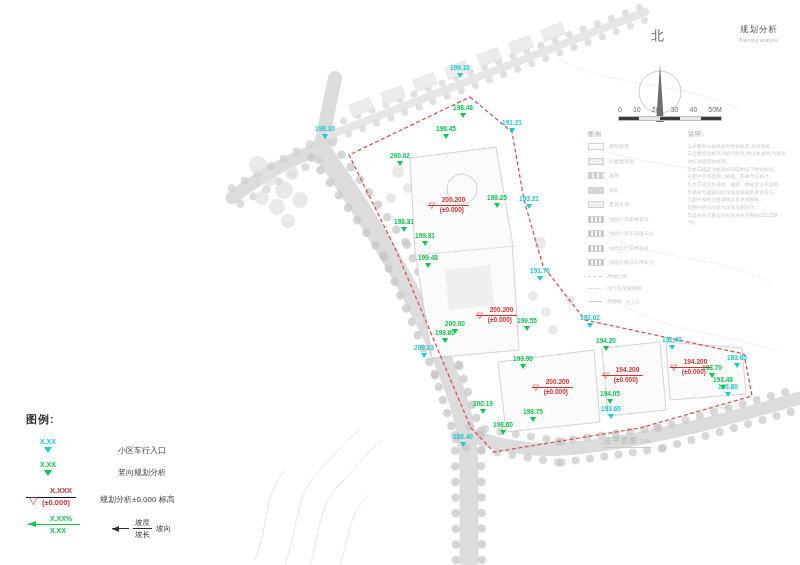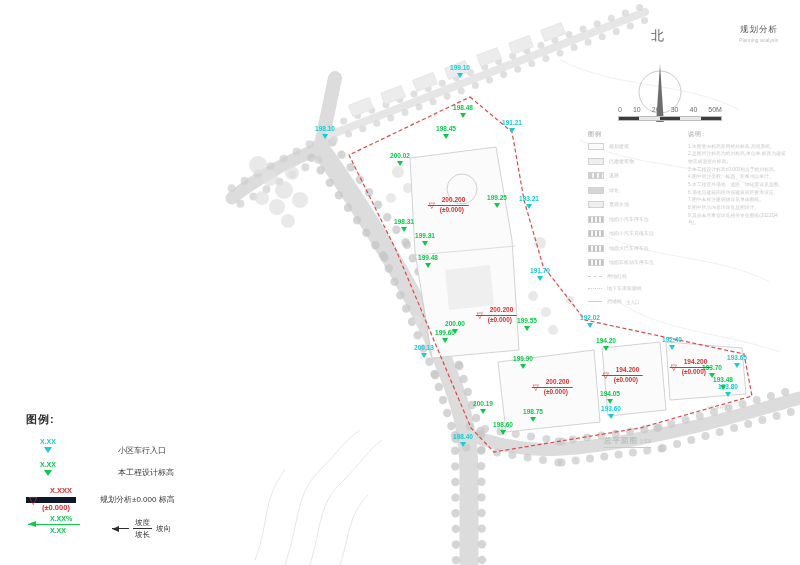--- a/index.html
+++ b/index.html
@@ -65,21 +65,21 @@
                 color:#2e2e2e;z-index:6;letter-spacing:1px;}
   .lsym{position:absolute;z-index:6;text-align:center;font-weight:700;line-height:1;}
   .lsym .v{display:block;font-size:7px;}
   .lsym .tri{width:0;height:0;margin:2px auto 0;border-left:4.5px solid transparent;
              border-right:4.5px solid transparent;}
   .lsym.cyan{color:#17ccd4;}  .lsym.cyan .tri{border-top:6px solid #17ccd4;}
   .lsym.green{color:#0cc94a;} .lsym.green .tri{border-top:6px solid #0cc94a;}
   .llabel{position:absolute;z-index:6;font-size:8px;color:#3a3a3a;white-space:nowrap;}
   .ldatum{position:absolute;left:26px;top:486px;z-index:6;color:#d83030;font-size:7.5px;
           font-weight:700;line-height:1.35;}
-  .ldatum .dval{border-bottom:6px solid #0f172a;padding:0 4px 1px 24px;display:inline-block;}
+  .ldatum .dval{border-bottom:1px solid #0f172a;padding:0 4px 1px 24px;display:inline-block;}
   .ldatum .dsub{display:block;padding-left:16px;}
   .ldatum .dtri{position:absolute;left:3px;top:7px;font-size:11px;font-weight:400;}
   .lslope{position:absolute;left:28px;top:515px;z-index:6;color:#0cc94a;font-size:7px;
           font-weight:700;line-height:1;}
   .lslope .s-top{display:block;padding-left:22px;margin-bottom:1px;}
   .lslope .s-arrow{position:relative;display:block;width:52px;border-top:1.2px solid #0cc94a;margin:2px 0;}
   .lslope .s-arrow::before{content:"";position:absolute;left:0;top:-4.5px;width:0;height:0;
           border-top:3.5px solid transparent;border-bottom:3.5px solid transparent;
           border-right:8px solid #0cc94a;}
   .lslope .s-bot{display:block;padding-left:22px;margin-top:1px;}
@@ -507,21 +507,21 @@
   <div class="lsym cyan" style="left:40px;top:438px;">
     <span class="v">X.XX</span>
     <div class="tri"></div>
   </div>
   <div class="llabel" style="left:118px;top:445px;">小区车行入口</div>
 
   <div class="lsym green" style="left:40px;top:461px;">
     <span class="v">X.XX</span>
     <div class="tri"></div>
   </div>
-  <div class="llabel" style="left:118px;top:467px;">本工程设计标高</div>
+  <div class="llabel" style="left:118px;top:467px;">竖向规划分析</div>
 
   <div class="ldatum">
     <span class="dtri">▽</span>
     <span class="dval">X.XXX</span>
     <span class="dsub">(±0.000)</span>
   </div>
   <div class="llabel" style="left:100px;top:494px;">规划分析±0.000 标高</div>
 
   <div class="lslope">
     <span class="s-top">X.XX%</span>

